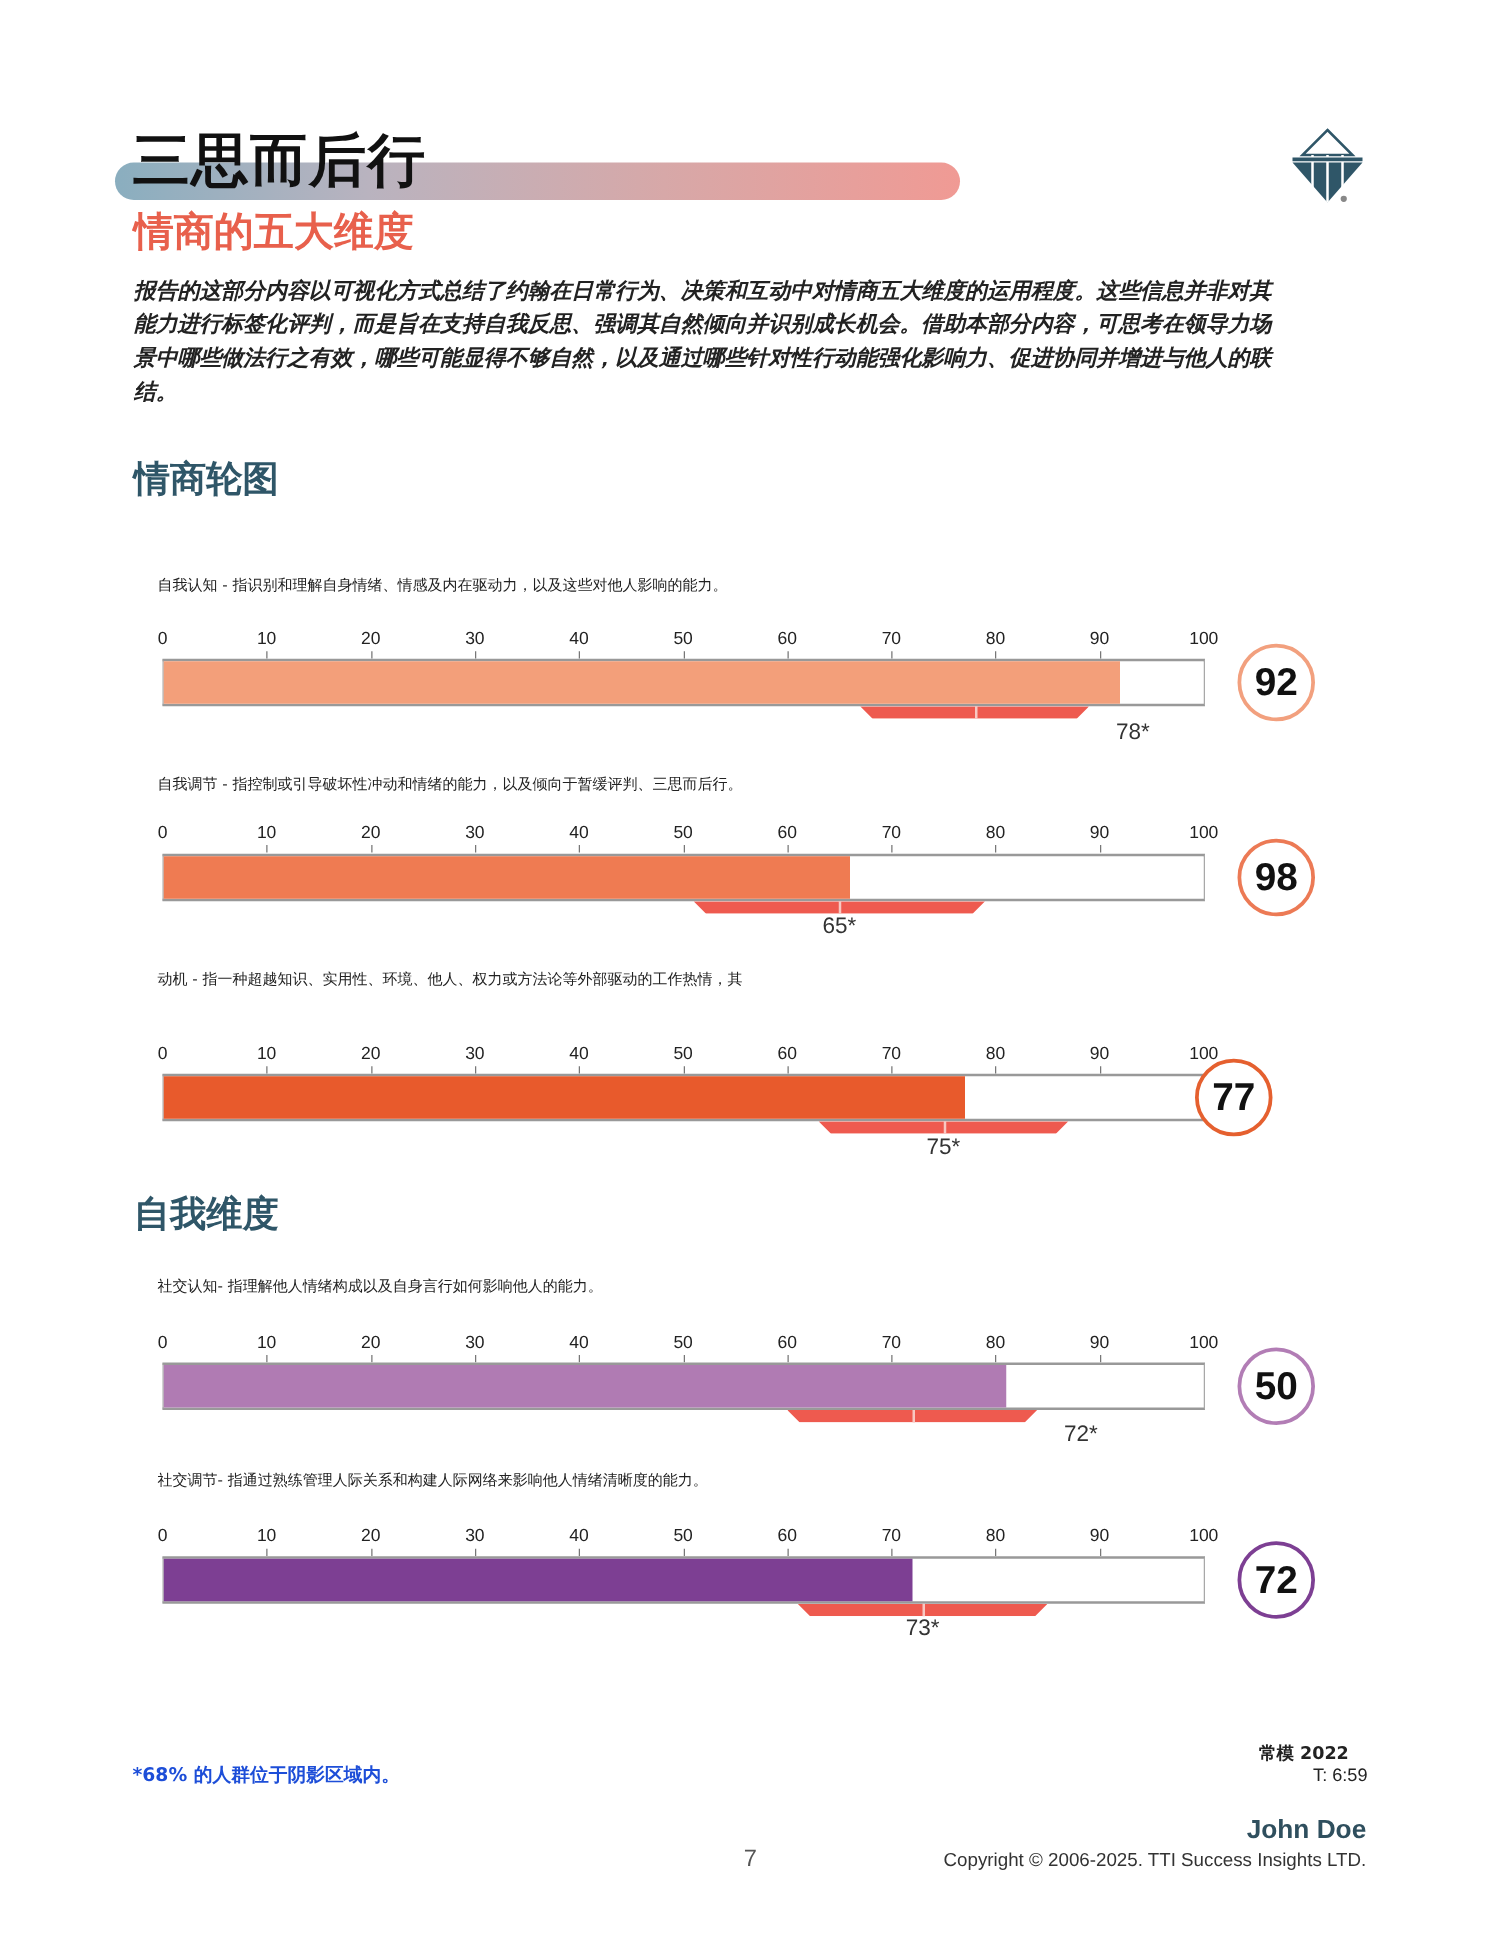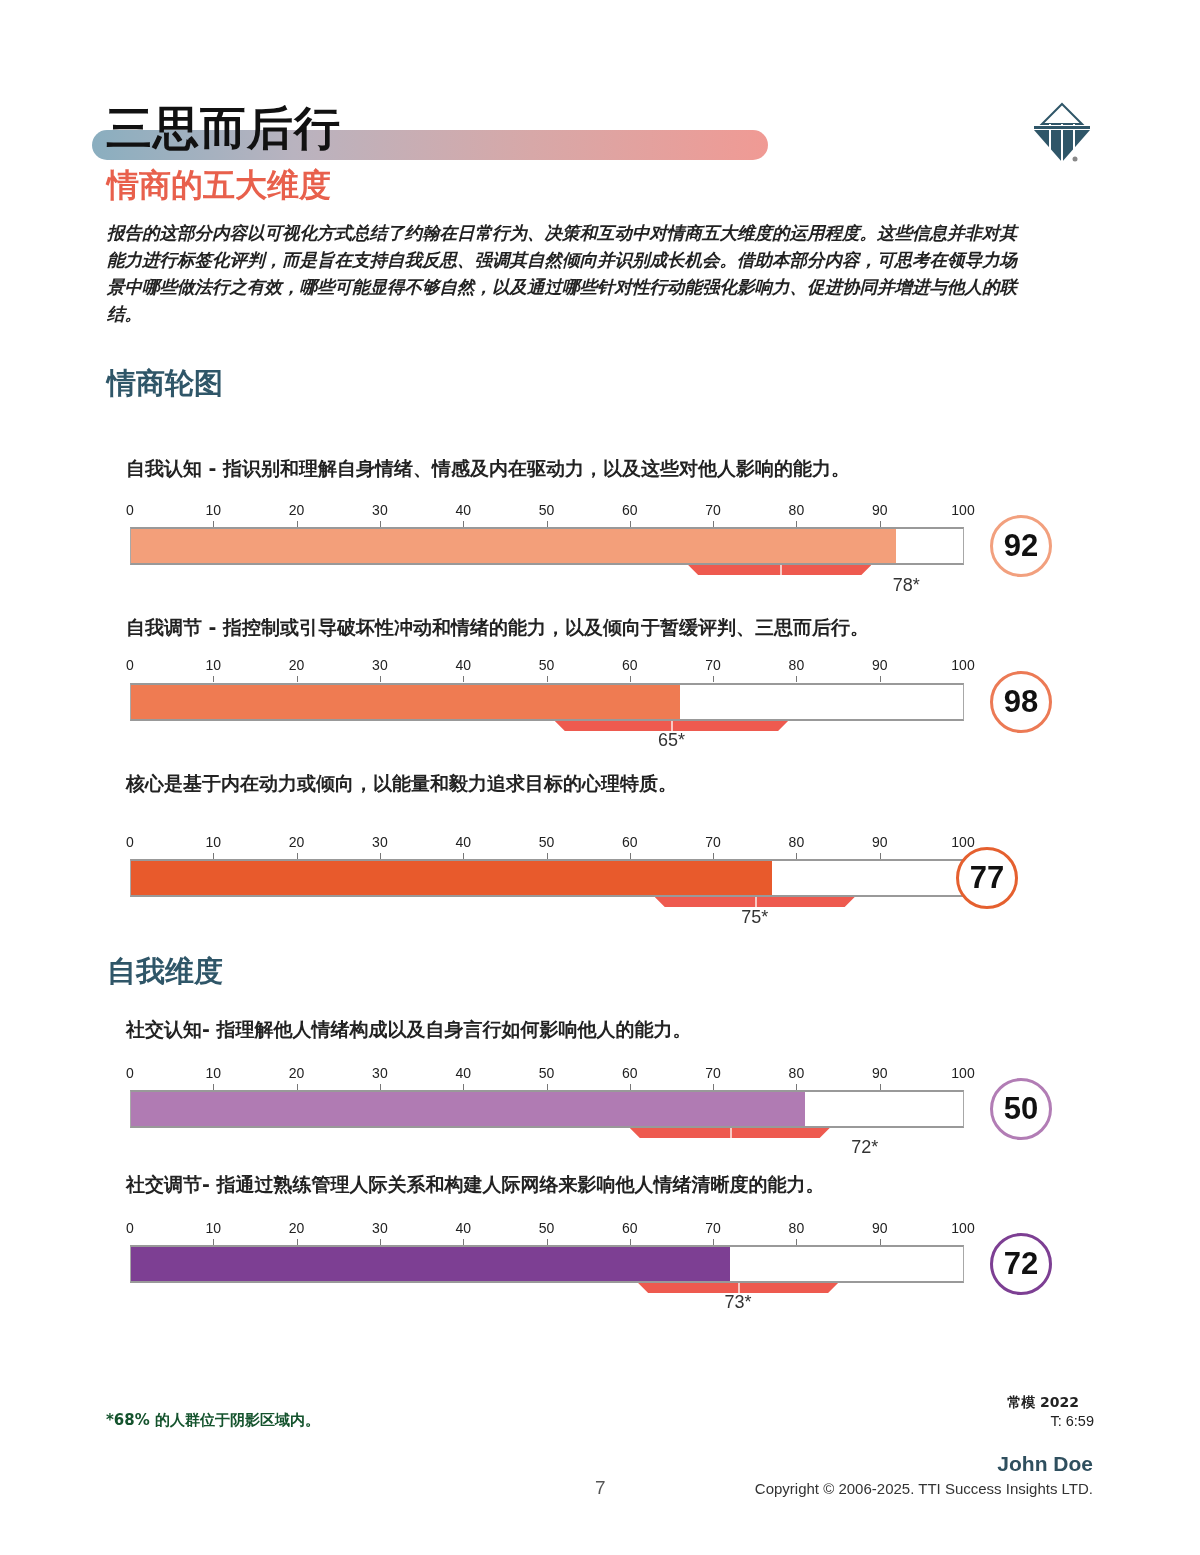--- a/index.html
+++ b/index.html
@@ -7,34 +7,34 @@
          font-family: "DejaVu Sans", "Liberation Sans", sans-serif; color: #1a1a1a; }
   .abs { position: absolute; }
   .title-bar { left: 92px; top: 130px; width: 676px; height: 30px; border-radius: 15px;
                background: linear-gradient(90deg, #8aaebf 0%, #b9b3bf 30%, #d7a8a8 65%, #f09a94 100%); }
   .page-title { left: 106px; top: 98px; font-size: 46px; font-weight: bold; color: #111; letter-spacing: 1px; }
   .subtitle { left: 107px; top: 164px; font-size: 32px; font-weight: bold; color: #e8604c; }
   .logo { left: 1028px; top: 100px; width: 68px; height: 68px; }
   .intro { left: 107px; top: 220px; width: 910px; font-size: 17.5px; font-weight: bold; font-style: italic;
            line-height: 27px; color: #222; }
   .section-title { left: 107px; font-size: 29px; font-weight: bold; color: #2f5668; }
-  .scale-label { left: 126px; font-size: 19px; font-weight: bold; color: #222; line-height: 26px; width: 800px; }
+  .scale-label { left: 126px; font-size: 12px; font-weight: normal; color: #222; line-height: 26px; width: 800px; }
   .axis { left: 130px; width: 834px; height: 20px; }
   .tick-label { position: absolute; top: 0; font-size: 14px; color: #222; transform: translateX(-50%);
                 font-family: "Liberation Sans", sans-serif; }
   .tick-mark { position: absolute; top: 19px; width: 1px; height: 6px; background: #777; }
   .track { left: 130px; width: 832px; height: 34px; background: #fff; border: 1px solid #a8a8a8; border-top: 2px solid #999; border-bottom: 2px solid #999; }
   .fill { position: absolute; left: 0; top: 0; bottom: 0; }
   .band { height: 10px; position: absolute; clip-path: polygon(0 0, 100% 0, calc(100% - 10px) 100%, 10px 100%); background: #ee5a4f; }
   .band-mid { position: absolute; top: 0; width: 2px; height: 10px; background: #f8c8c2; }
   .norm-label { font-size: 18px; color: #333; font-family: "Liberation Sans", sans-serif; }
   .score-circle { width: 56px; height: 56px; border-radius: 50%; border: 3px solid; background: #fff;
                   display: flex; align-items: center; justify-content: center;
                   font-size: 31px; font-weight: bold; color: #111; font-family: "Liberation Sans", sans-serif; }
-  .footnote { left: 106px; top: 1411px; font-size: 15px; font-weight: bold; color: #14532d; }
+  .footnote { left: 106px; top: 1411px; font-size: 15px; font-weight: bold; color: #1d4ed8; }
   .norms { right: 121px; top: 1394px; font-size: 14px; font-weight: bold; color: #222; text-align: right; }
   .tvalue { right: 106px; top: 1413px; font-size: 14.5px; color: #222; text-align: right; font-family: "Liberation Sans", sans-serif; }
   .person { right: 107px; top: 1452px; font-size: 21px; font-weight: bold; color: #2f4f5e; font-family: Liberation Sans, sans-serif; }
   .copyright { right: 107px; top: 1480px; font-size: 15px; color: #333; font-family: "Liberation Sans", sans-serif; }
   .page-number { left: 595px; top: 1477px; font-size: 19px; color: #555; font-family: "Liberation Sans", sans-serif; }
 </style>
 </head>
 <body>
 
 <div class="abs title-bar"></div>
@@ -116,21 +116,21 @@
       <span class="tick-label" style="left:833px">100</span>
     </div>
     <div class="abs track" style="top:683px">
             <div class="fill" style="width:66%;background:#ef7b52"></div>
           </div>
     <div class="band" style="left:554.8299999999999px;top:721px;width:233.24000000000012px"></div>
     <div class="band-mid" style="left:671.45px;top:721px"></div>
     <div class="abs norm-label" style="left:671.45px;top:730px;transform:translateX(-50%)">65*</div>
     <div class="abs score-circle" style="left:990px;top:671px;border-color:#ec7a55">98</div>
     <div class="abs scale-label" style="top:770px">
-            <div>核心是基于内在动力或倾向，以能量和毅力追求目标的心理特质。</div>
+            <div>动机 - 指一种超越知识、实用性、环境、他人、权力或方法论等外部驱动的工作热情，其</div>
           </div>
     <div class="abs axis" style="top:834px">
       <span class="tick-label" style="left:0px">0</span>
       <span class="tick-label" style="left:83.3px">10</span>
       <span class="tick-mark" style="left:83.3px"></span>
       <span class="tick-label" style="left:166.6px">20</span>
       <span class="tick-mark" style="left:166.6px"></span>
       <span class="tick-label" style="left:249.9px">30</span>
       <span class="tick-mark" style="left:249.9px"></span>
       <span class="tick-label" style="left:333.2px">40</span>

